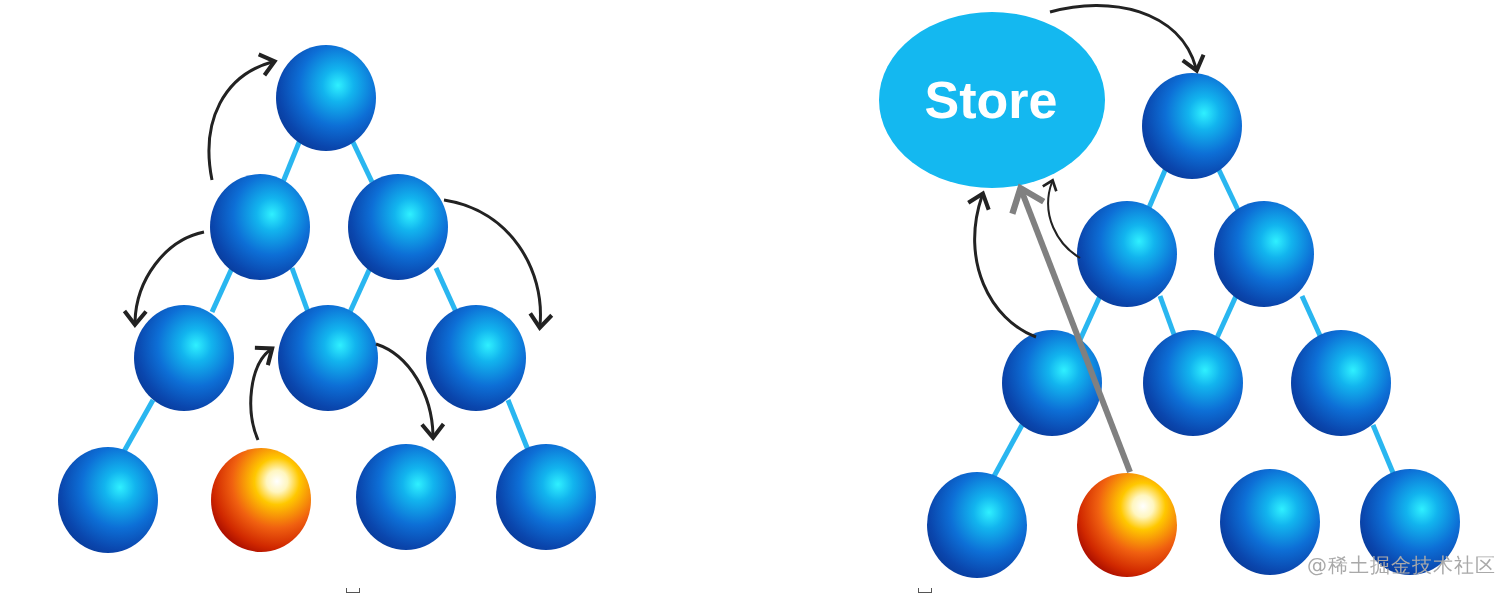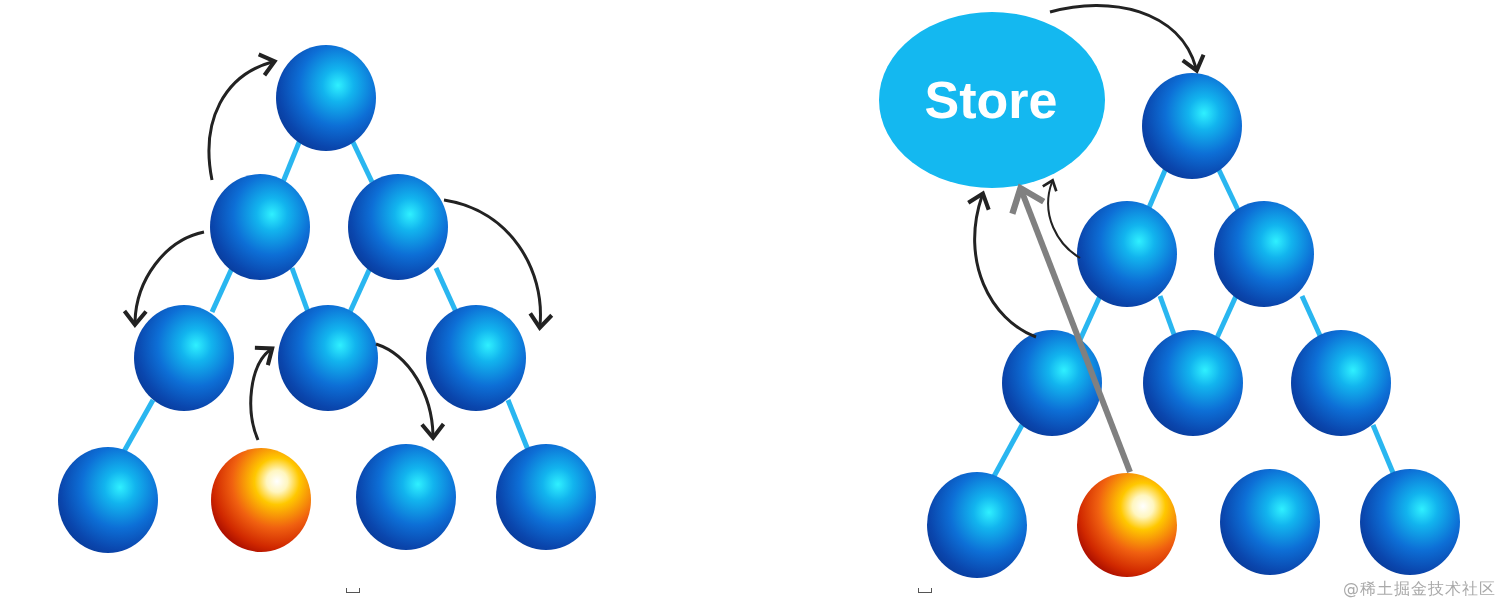--- a/index.html
+++ b/index.html
@@ -1,18 +1,18 @@
 <!DOCTYPE html>
 <html><head>
 <meta charset="utf-8">
 <style>
   html, body { margin: 0; padding: 0; background: #ffffff; }
   body { width: 1512px; height: 605px; position: relative; overflow: hidden; font-family: "Liberation Sans", sans-serif; }
   svg.stage { position: absolute; left: 0; top: 0; }
-  .watermark { position: absolute; right: 16px; bottom: 5px; font-size: 16px; color: #a9a9a9; font-family: "DejaVu Sans", sans-serif; letter-spacing: 1px; }
+  .watermark { position: absolute; right: 16px; bottom: 26px; font-size: 20px; color: #a9a9a9; font-family: "DejaVu Sans", sans-serif; letter-spacing: 1px; }
   .store-label { font-family: "Liberation Sans", sans-serif; font-weight: bold; }
   .tick { position: absolute; width: 12px; height: 4px; border: 1px solid #555; border-top: none; }
 </style>
 </head>
 <body>
 
 <svg class="stage" width="1512" height="605" viewBox="0 0 1512 605" xmlns="http://www.w3.org/2000/svg">
   <defs>
     <radialGradient id="blueBall" cx="0.62" cy="0.38" r="0.7">
       <stop offset="0%" stop-color="#2ff0ff"></stop>

